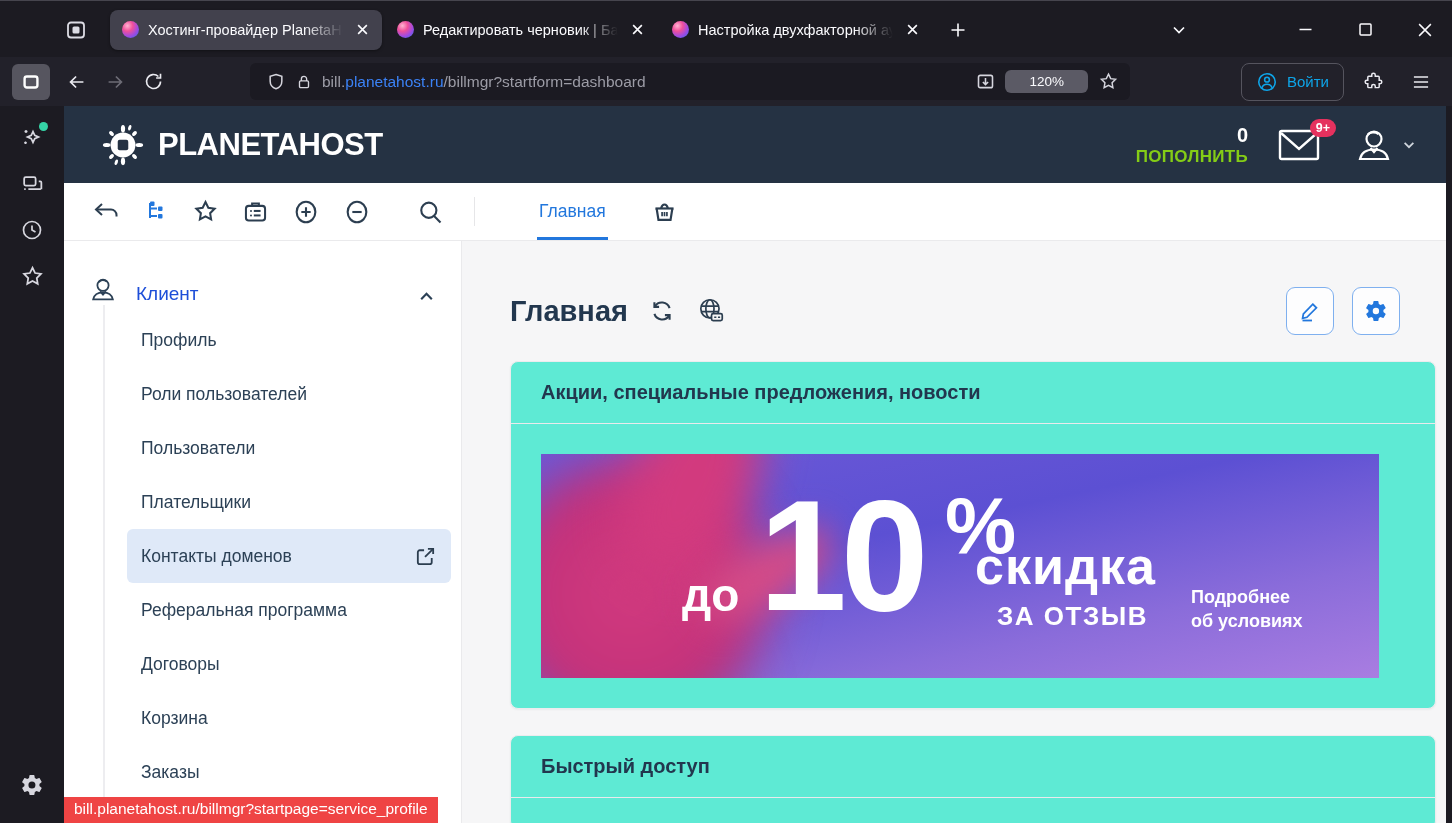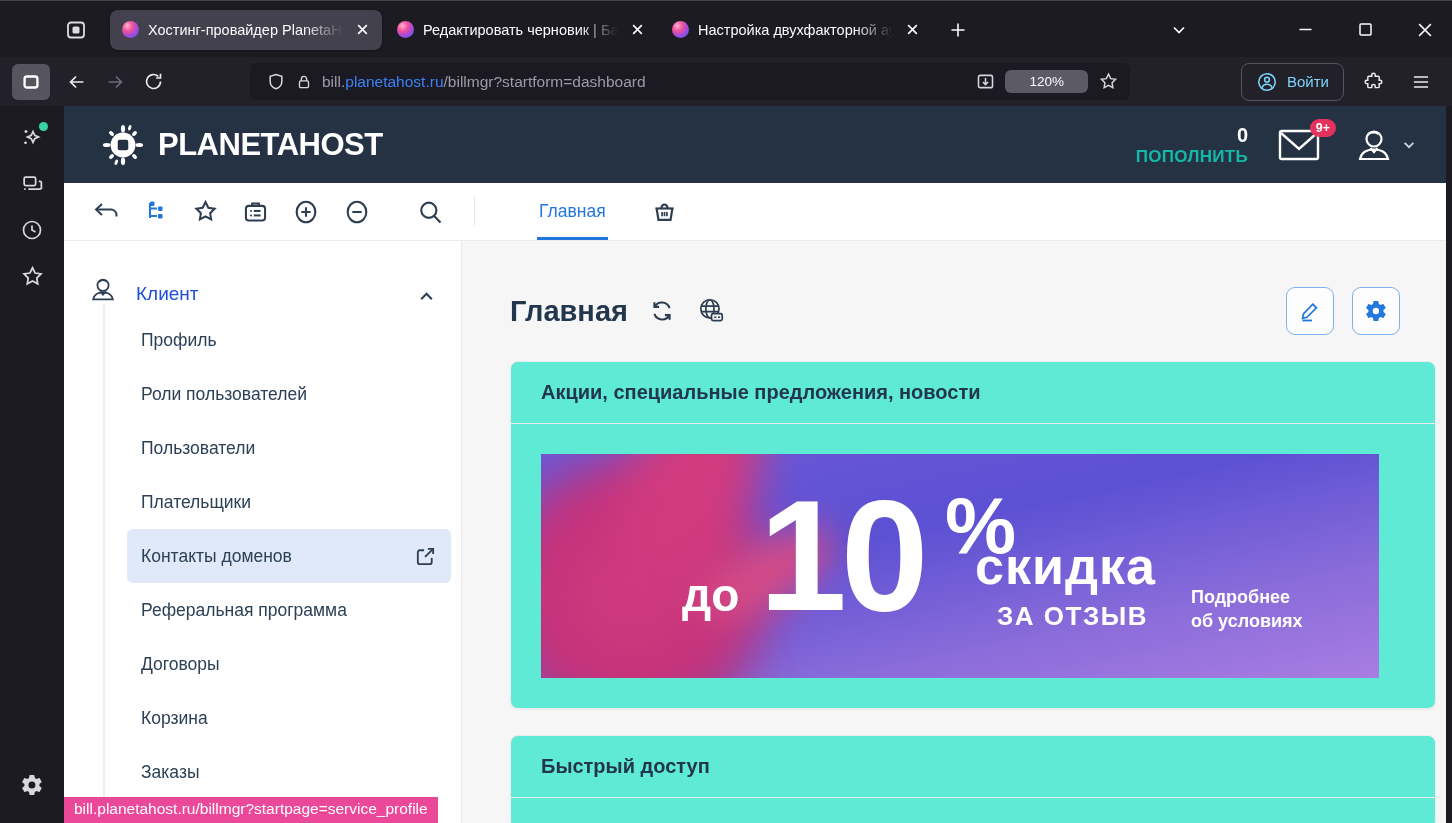--- a/index.html
+++ b/index.html
@@ -27,39 +27,39 @@
   .nav-btn.sidebar-toggle { background:#56555f; margin-right:8px; }
   .nav-btn.disabled { color:#6d6c76; }
   .urlbar { flex:none; width:880px; height:37px; margin-left:78px; background:#1b1a22; border-radius:6px; display:flex; align-items:center; padding:0 8px 0 12px; color:#d6d6de; }
   .urlbar .sep-icon { flex:none; display:flex; align-items:center; justify-content:center; width:28px; color:#d6d6de; }
   .url-text { flex:1; font-size:15.5px; white-space:nowrap; overflow:hidden; margin-left:4px; }
   .url-dim { color:#9c9ca6; }
   .url-host { color:#3b82f6; }
   .url-right { display:flex; align-items:center; gap:6px; }
   .zoom-pill { background:#5b5a65; color:#fbfbfe; font-size:13.5px; border-radius:6px; padding:4px 24px; }
   .nav-right { margin-left:auto; display:flex; align-items:center; gap:10px; }
-  .account-btn { display:flex; align-items:center; gap:9px; border:1px solid #55545e; border-radius:8px; height:38px; padding:0 14px; color:#7dd3fc; font-size:15px; }
+  .account-btn { display:flex; align-items:center; gap:9px; border:1px solid #55545e; border-radius:8px; height:38px; padding:0 14px; color:#0ea5e9; font-size:15px; }
 
   
   .bodyrow { position:absolute; top:105px; left:0; right:0; bottom:0; display:flex; }
   .ff-sidebar { width:64px; background:#1c1b22; display:flex; flex-direction:column; align-items:center; padding:14px 0 10px; flex:none; }
   .ffs-btn { width:36px; height:36px; display:flex; align-items:center; justify-content:center; color:#d7d7df; border-radius:6px; margin-bottom:10px; position:relative; }
   .ffs-btn .dot { position:absolute; top:2px; right:2px; width:9px; height:9px; border-radius:50%; background:#35d4a6; }
   .ffs-spacer { flex:1; }
   .page { flex:1; background:#fff; display:flex; flex-direction:column; min-width:0; }
   .window-edge { width:6px; background:#1c1b22; flex:none; }
 
   
   .site-header { height:77px; background:#253243; display:flex; align-items:center; padding:0 30px 0 36px; flex:none; }
   .logo { display:flex; align-items:center; gap:12px; color:#fff; }
   .logo-text { font-size:31px; font-weight:bold; letter-spacing:-.5px; color:#fff; }
   .hdr-right { margin-left:auto; display:flex; align-items:center; }
   .balance { display:flex; flex-direction:column; align-items:flex-end; margin-right:30px; }
   .balance-num { color:#fff; font-size:20px; font-weight:bold; line-height:1.2; }
-  .topup { color:#14b8a6; font-size:17px; font-weight:bold; letter-spacing:.3px; }
+  .topup { color:#84cc16; font-size:17px; font-weight:bold; letter-spacing:.3px; }
   .mail-btn { position:relative; color:#fff; margin-right:34px; display:flex; }
   .mail-badge { position:absolute; top:-10px; right:-16px; background:#e5315e; color:#fff; font-size:12.5px; font-weight:bold; border-radius:10px; padding:2px 6px; }
   .user-btn { display:flex; align-items:center; gap:8px; color:#fff; }
 
   
   .site-toolbar { height:58px; background:#fff; border-bottom:1px solid #eaeaec; display:flex; align-items:stretch; flex:none; }
   .tool-icons { display:flex; align-items:center; gap:23px; padding:0 30px 0 28px; color:#2c3e50; }
   .tool-btn { display:flex; align-items:center; justify-content:center; }
   .tool-btn.blue { color:#2277dd; }
   .tool-btn.search-gap { margin-left:22px; }
@@ -103,21 +103,21 @@
   .bn-upto { left:141px; top:118px; font-size:46px; }
   .bn-value { left:218px; top:22px; font-size:158px; font-weight:800; letter-spacing:-6px; }
   .bn-pct { left:404px; top:32px; font-size:80px; }
   .bn-word { left:434px; top:86px; font-size:52px; letter-spacing:1px; }
   .bn-sub { left:456px; top:149px; font-size:26px; letter-spacing:1.5px; }
   .bn-more { left:650px; top:131px; font-size:18px; line-height:1.35; }
 
   .quick-body { display:flex; gap:40px; padding:30px 30px 0; }
 
   
-  .status-tip { position:absolute; left:64px; bottom:0; background:#ec4899; color:#fff; font-size:15.5px; padding:3px 10px 5px; white-space:nowrap; z-index:5; }
+  .status-tip { position:absolute; left:64px; bottom:0; background:#ef4444; color:#fff; font-size:15.5px; padding:3px 10px 5px; white-space:nowrap; z-index:5; }
 
   svg { display:block; }
 </style>
 </head>
 <body>
 
 <div class="window">
 
   <div class="tabbar">
     <div class="ffview-btn">

